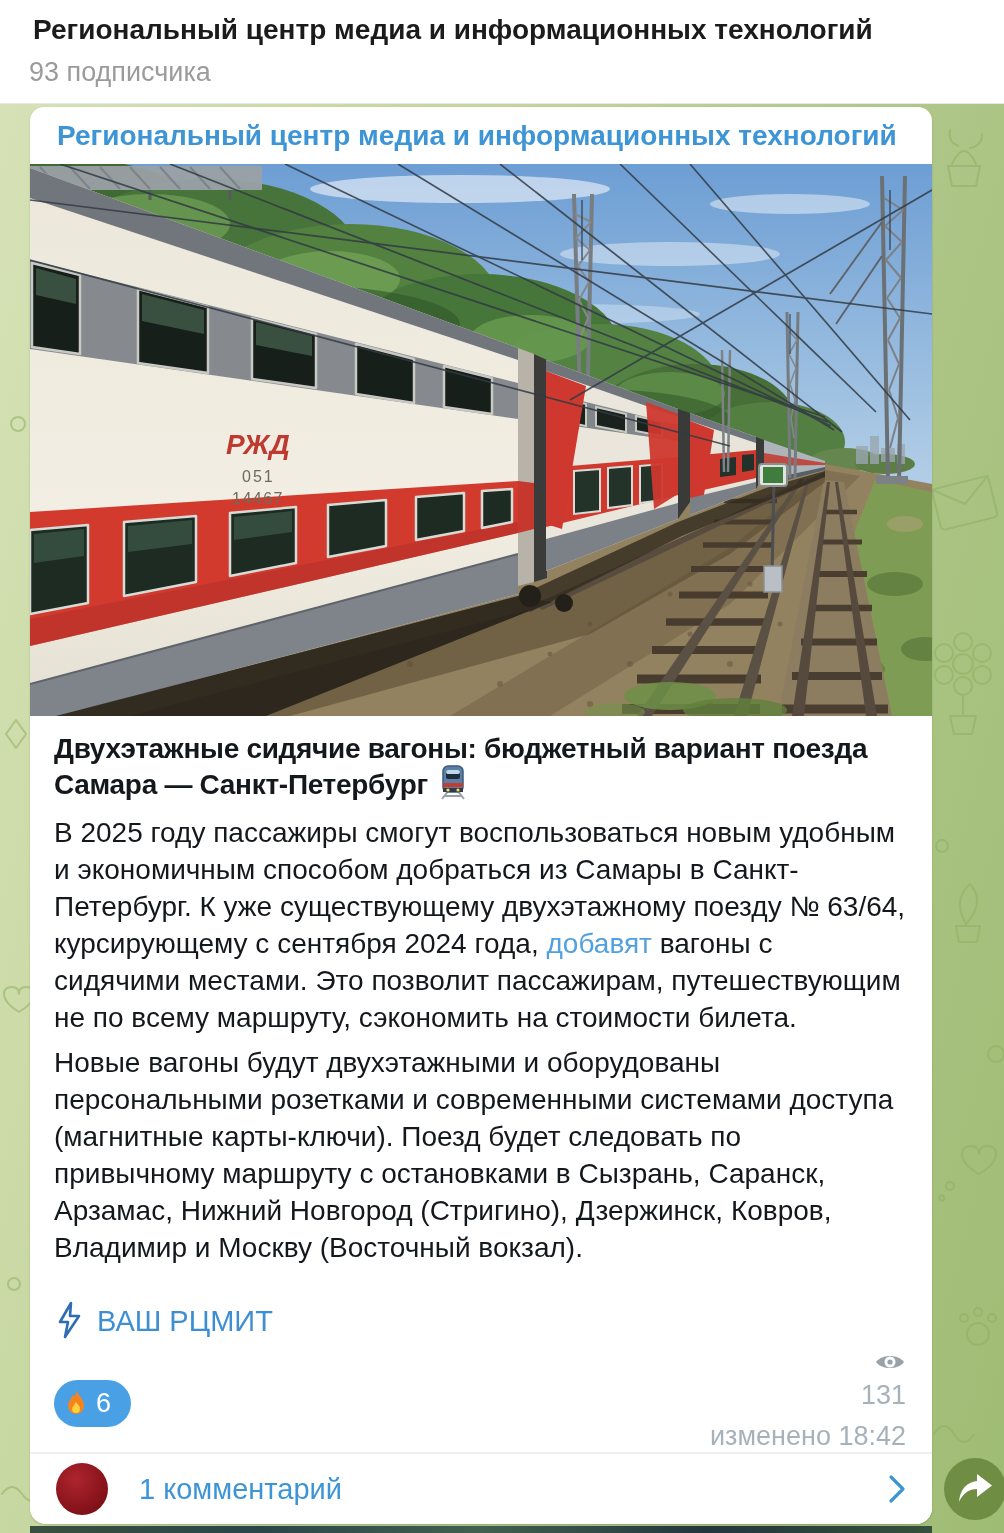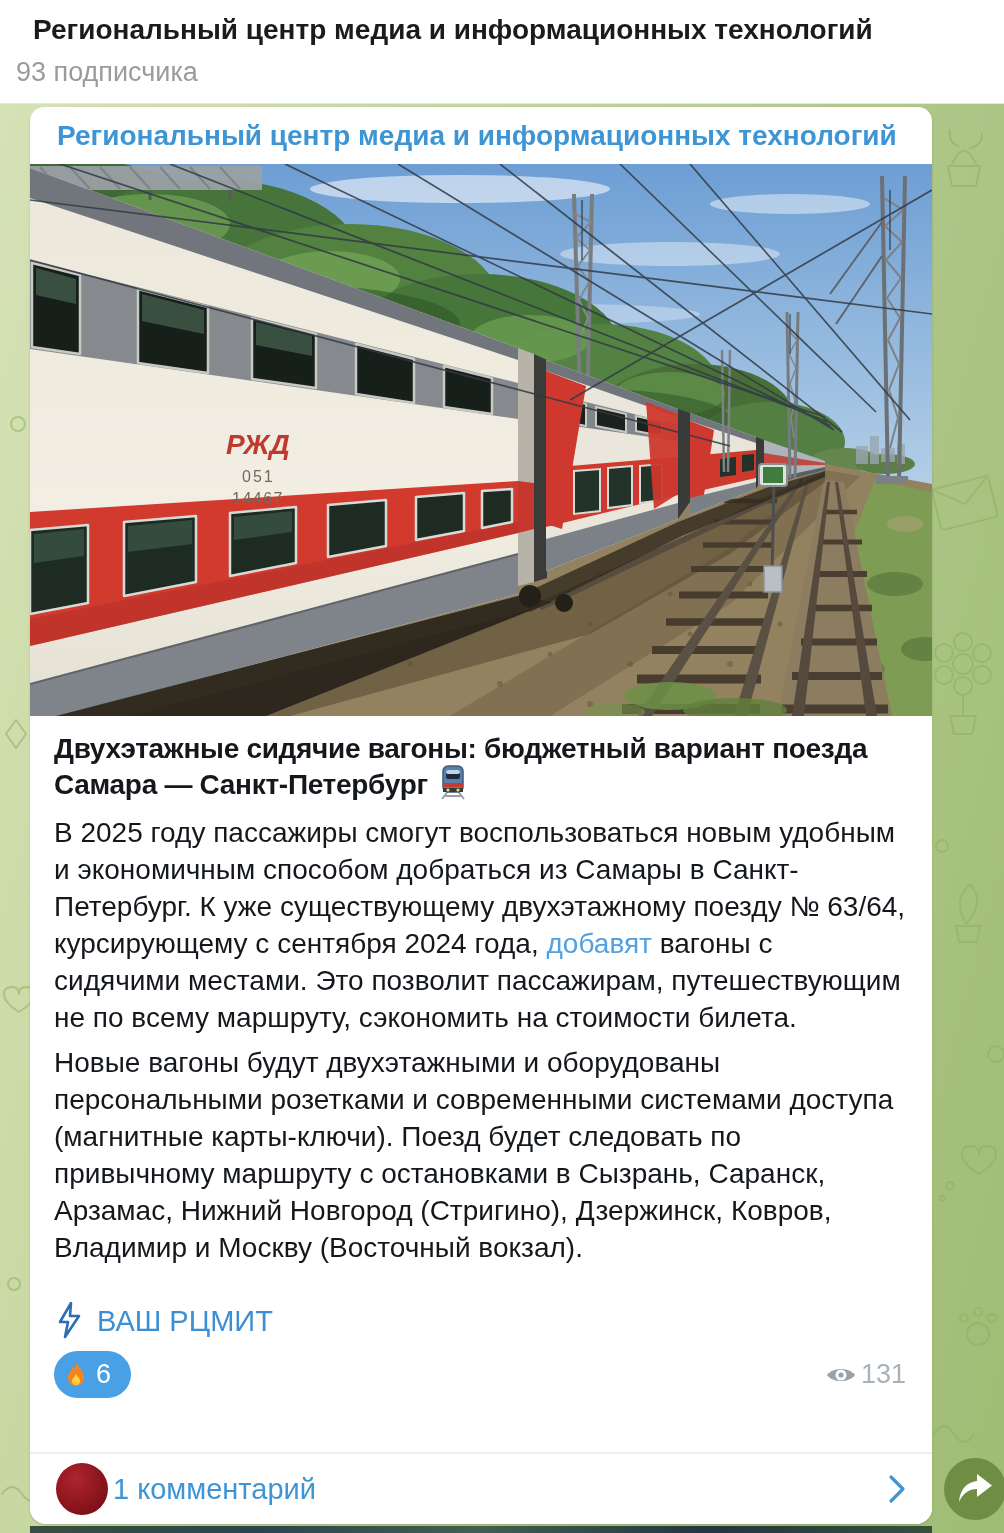--- a/index.html
+++ b/index.html
@@ -2,21 +2,21 @@
 <html><head>
 <meta charset="utf-8">
 <style>
   html,body{margin:0;padding:0;background:#fff;}
   .app{position:relative;width:1004px;height:1533px;overflow:hidden;
        font-family:"Liberation Sans",sans-serif;-webkit-font-smoothing:antialiased;}
   
   .top-header{position:absolute;left:0;top:0;width:1004px;height:104px;background:#fff;
               border-bottom:1px solid #e7e7e7;box-sizing:border-box;z-index:5;}
   .chat-title{position:absolute;left:33px;top:14px;font-size:28px;font-weight:bold;color:#1b1b1b;}
-  .chat-subtitle{position:absolute;left:16px;top:57px;font-size:27px;color:#9b9b9b;}
+  .chat-subtitle{position:absolute;left:29px;top:57px;font-size:27px;color:#9b9b9b;}
   
   .chat-bg{position:absolute;left:0;top:104px;width:1004px;height:1429px;
            background:linear-gradient(105deg,#d6e2b6 0%,#c4d59d 35%,#adc586 70%,#9fbc74 100%);}
   .doodles{position:absolute;left:0;top:0;width:100%;height:100%;}
   
   .bubble{position:absolute;left:30px;top:107px;width:902px;height:1417px;background:#fff;
           border-radius:14px 14px 16px 16px;overflow:hidden;z-index:3;
           box-shadow:0 1px 2px rgba(60,80,40,.25);}
   .bubble-name{height:57px;display:flex;align-items:center;padding:0 27px;
                color:#3e95d5;font-size:28px;font-weight:bold;}
@@ -26,25 +26,25 @@
   .post-title{margin:17px 0 0;font-size:28px;font-weight:bold;line-height:31px;letter-spacing:-0.3px;}
   .post-title .emoji{display:inline-block;vertical-align:-6px;margin-left:8px;}
   .para{margin:8px 0 0;}
   .link{color:#52a0e0;text-decoration:none;}
   .signature{margin:34px 0 0;display:flex;align-items:flex-end;gap:13px;
              color:#3d8ed2;font-size:29px;cursor:pointer;}
   .meta-row{margin:11px 0 0;display:flex;align-items:center;justify-content:space-between;}
   .reaction{display:flex;align-items:center;gap:9px;height:47px;padding:0 20px 0 11px;
             background:#49a0e4;border:none;border-radius:24px;color:#fff;font-size:27px;
             font-family:inherit;cursor:pointer;}
-  .views{display:flex;align-items:center;gap:4px;color:#a7b1ba;font-size:27px;}
+  .views{display:flex;align-items:flex-end;gap:4px;color:#a7b1ba;font-size:27px;flex-direction:column;}
   .views .edited{margin-left:6px;}
   .comments-bar{position:absolute;left:0;bottom:0;width:100%;height:72px;background:#fff;
                 border-top:2px solid #efefef;box-sizing:border-box;display:flex;
-                align-items:center;padding:0 26px;gap:5px;cursor:pointer;}
+                align-items:center;padding:0 26px;gap:31px;cursor:pointer;}
   .avatar{width:52px;height:52px;border-radius:50%;flex:0 0 auto;
           background:radial-gradient(circle at 38% 32%,#ae252d 0%,#8c151d 55%,#6d0c13 100%);}
   .comments-label{color:#3e95d5;font-size:29px;}
   .comments-spacer{flex:1;}
   
   .next-peek{position:absolute;left:30px;top:1526px;width:902px;height:7px;z-index:2;
              background:linear-gradient(90deg,#37503e,#2a454b,#41604f,#22363e,#35503c);}
   
   .share-btn{position:absolute;left:944px;top:1458px;width:62px;height:62px;border:none;
              border-radius:50%;background:rgba(110,139,64,.95);z-index:6;cursor:pointer;
@@ -379,20 +379,21 @@
           </svg>
           <span class="count">6</span>
         </button>
         <div class="views">
           <svg width="32" height="22" viewBox="0 0 32 22">
             <path d="M2 11 C8 3 24 3 30 11 C24 19 8 19 2 11 Z" fill="#9aa2a9"></path>
             <circle cx="16" cy="11" r="5.5" fill="#ffffff"></circle>
             <circle cx="16" cy="11" r="2.6" fill="#9aa2a9"></circle>
           </svg>
           <span>131</span>
+          <span class="edited">изменено 18:42</span>
         </div>
       </div>
     </div>
 
     <div class="comments-bar">
       <span class="avatar"></span>
       <span class="comments-label">1 комментарий</span>
       <span class="comments-spacer"></span>
       <svg width="18" height="30" viewBox="0 0 18 30">
         <path d="M3 3 L15 15 L3 27" fill="none" stroke="#3e95d5" stroke-width="3.2" stroke-linecap="round" stroke-linejoin="round"></path>

